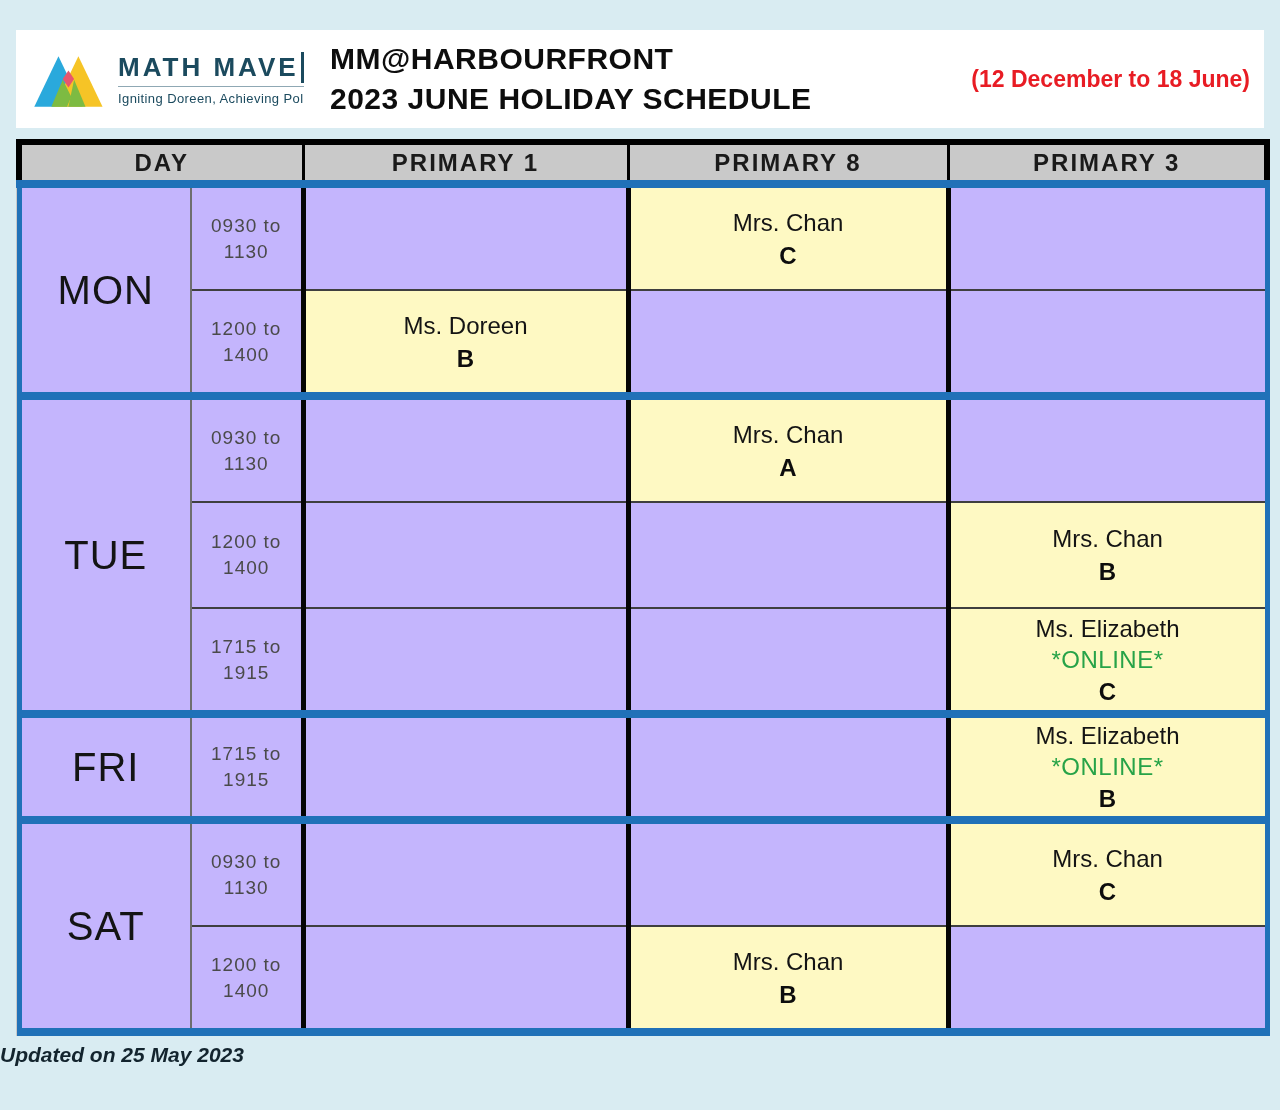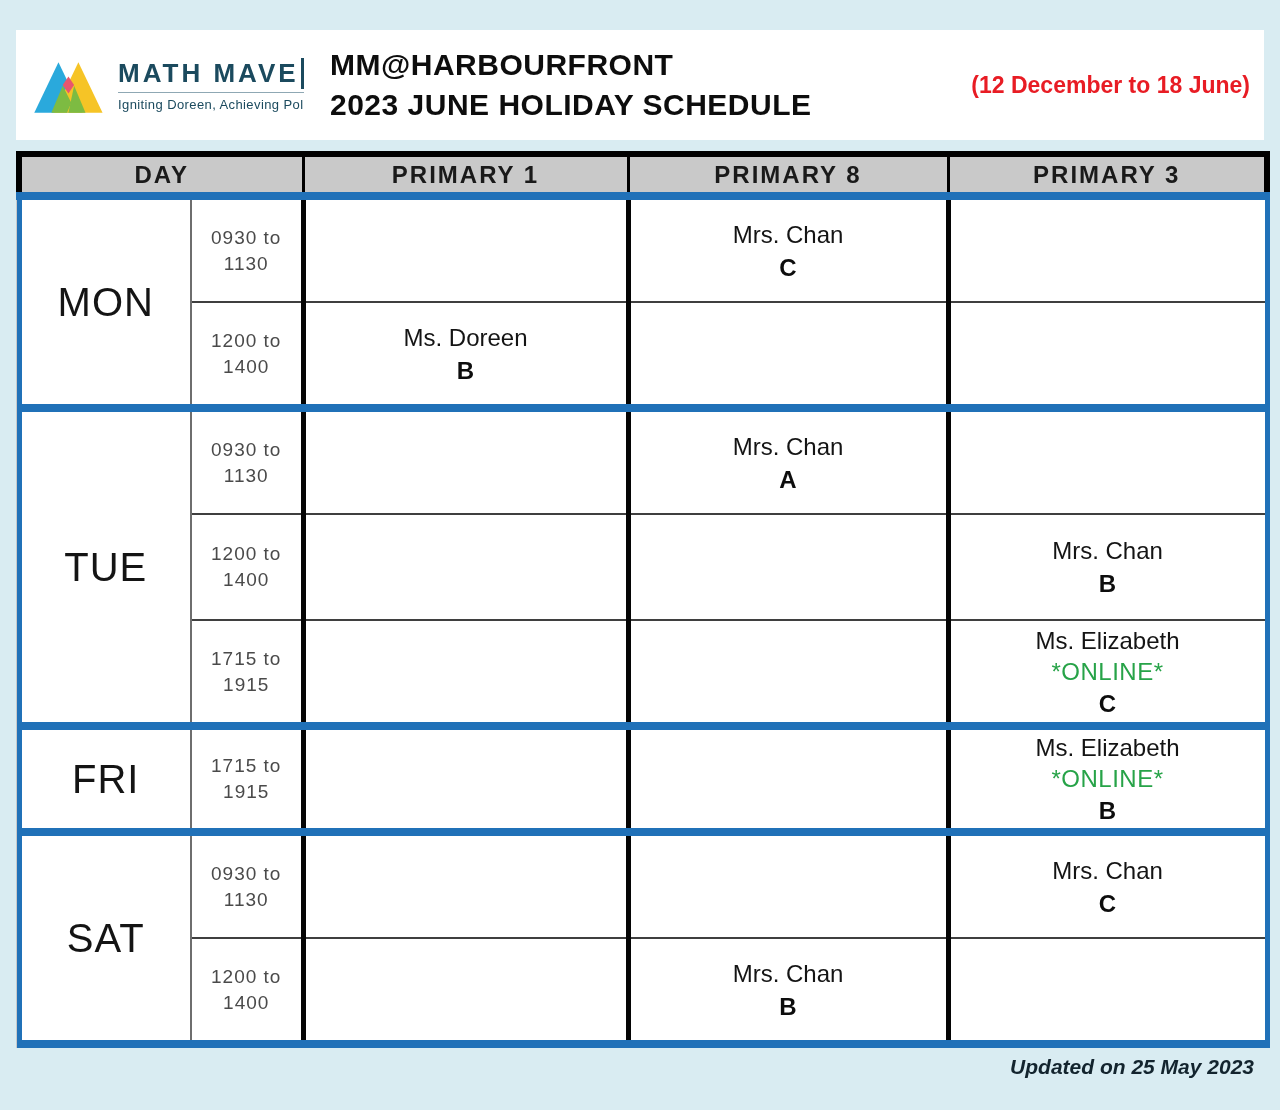--- a/index.html
+++ b/index.html
@@ -8,21 +8,21 @@
     background:#d9ecf2;
     font-family:"Liberation Sans", sans-serif;
     overflow:hidden;
   }
   .page { width:1280px; height:1110px; padding-top:30px; }
 
   
   .band {
     background:#ffffff;
     margin:0 16px;
-    height:110px;
+    height:98px;
     display:flex;
     align-items:center;
     padding:0 8px 0 14px;
   }
   .logo { display:flex; align-items:center; gap:14px; width:300px; flex:0 0 auto; }
   .logo-text { display:flex; flex-direction:column; }
   .brand {
     font-size:26px; font-weight:bold; letter-spacing:3px;
     color:#1b4a5e; white-space:nowrap;
     border-right:3px solid #1b4a5e; padding-right:2px;
@@ -63,39 +63,39 @@
     font-weight:bold;
     letter-spacing:2px;
     color:#1a1a1a;
   }
   thead th:first-child { border-left-width:6px; }
   thead th:last-child { border-right-width:6px; }
 
   tbody { border-top:8px solid #2071b8; border-left:5px solid #2071b8; border-right:5px solid #2071b8; }
   tbody.last { border-bottom:8px solid #2071b8; }
 
-  td { background:#ffffff; text-align:center; vertical-align:middle; height:106px; }
+  td { background:#c4b5fd; text-align:center; vertical-align:middle; height:106px; }
   tr.inner td { border-top:2px solid #3f3f3f; }
 
   td.daycell {
     font-size:40px; letter-spacing:1px; color:#141414;
     border-right:2px solid #6e6e6e;
   }
   td.timecell { font-size:19px; letter-spacing:1px; color:#4a4a4a; }
   td.timecell .tw { width:86px; margin:0 auto; line-height:1.35; }
   td.p { border-left:5px solid #050505; }
-  td.filled { background:#ffffff; }
+  td.filled { background:#fef9c3; }
 
   .teacher { font-size:24px; color:#141414; line-height:1.25; }
   .klass { font-size:24px; font-weight:bold; color:#0d0d0d; margin-top:4px; }
   .online { font-size:24px; color:#27a348; margin-top:2px; letter-spacing:0.5px; }
 
   
   .footer {
-    text-align:right;
+    text-align:left;
     margin:7px 26px 0 0;
     font-size:21px;
     font-weight:bold;
     font-style:italic;
     color:#13242e;
   }
 </style>
 </head>
 <body>
 

